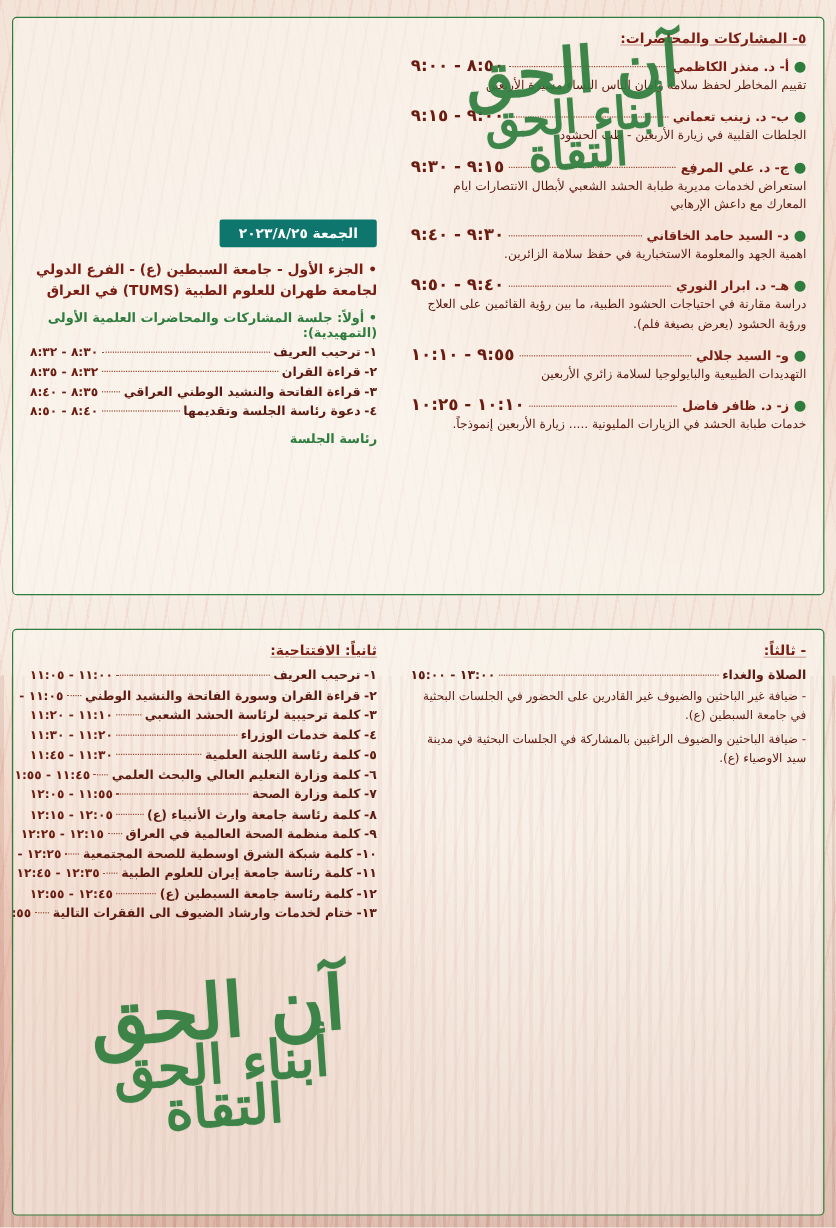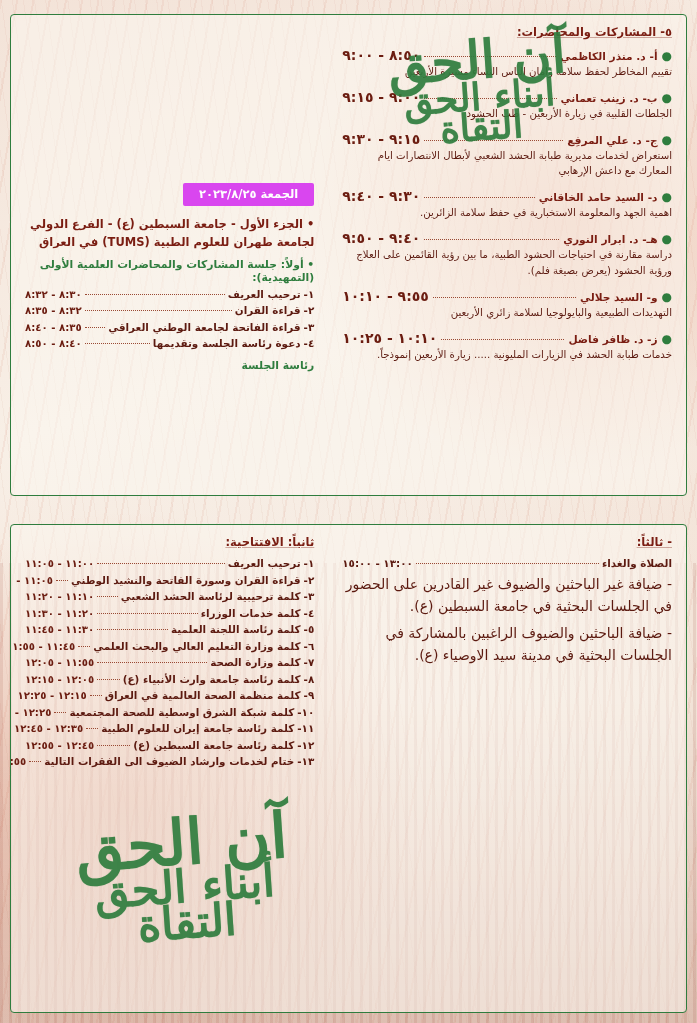--- a/index.html
+++ b/index.html
@@ -71,21 +71,21 @@
     text-shadow: 0 0 1px rgba(47,125,62,.4);
   }
   .calligraphy.top { top: 24px; right: 112px; font-size: 52px; width: 190px; }
   .calligraphy.bottom { bottom: 70px; left: 58px; font-size: 62px; width: 230px; }
   .calligraphy .l1 { display:block; }
   .calligraphy .l2 { display:block; font-size: .72em; }
 
   
   .date-badge {
     display: inline-block;
-    background: #d946ef;
+    background: #0f766e;
     color: #fff;
     font-size: 11.5px;
     font-weight: bold;
     padding: 4px 16px 5px 16px;
     border-radius: 2px;
     margin: 0 0 10px 0;
     letter-spacing: .3px;
   }
   .date-row { text-align: right; padding-top: 158px; }
 
@@ -169,21 +169,21 @@
     font-size: 10.2px;
     color: #5c1a10;
     line-height: 1.55;
     text-align: right;
     margin-top: 1px;
   }
 
   
   .third-lines { margin-top: 4px; }
   .third-line {
-    font-size: 14px;
+    font-size: 10px;
     color: #5c1a10;
     line-height: 1.6;
     text-align: right;
     margin-bottom: 4px;
   }
   .third-row {
     display: flex;
     align-items: baseline;
     gap: 3px;
     font-size: 10.4px;
@@ -303,21 +303,21 @@
           <span class="time">٨:٣٠ - ٨:٣٢</span>
         </div>
         <div class="dotted-row">
           <span class="label">٢-</span>
           <span class="label">قراءة القران</span>
           <span class="fill"></span>
           <span class="time">٨:٣٢ - ٨:٣٥</span>
         </div>
         <div class="dotted-row">
           <span class="label">٣-</span>
-          <span class="label">قراءة الفاتحة لجامعة الوطني العراقي</span>
+          <span class="label">قراءة الفاتحة والنشيد الوطني العراقي</span>
           <span class="fill"></span>
           <span class="time">٨:٣٥ - ٨:٤٠</span>
         </div>
         <div class="dotted-row">
           <span class="label">٤-</span>
           <span class="label">دعوة رئاسة الجلسة وتقديمها</span>
           <span class="fill"></span>
           <span class="time">٨:٤٠ - ٨:٥٠</span>
         </div>
       </div>

